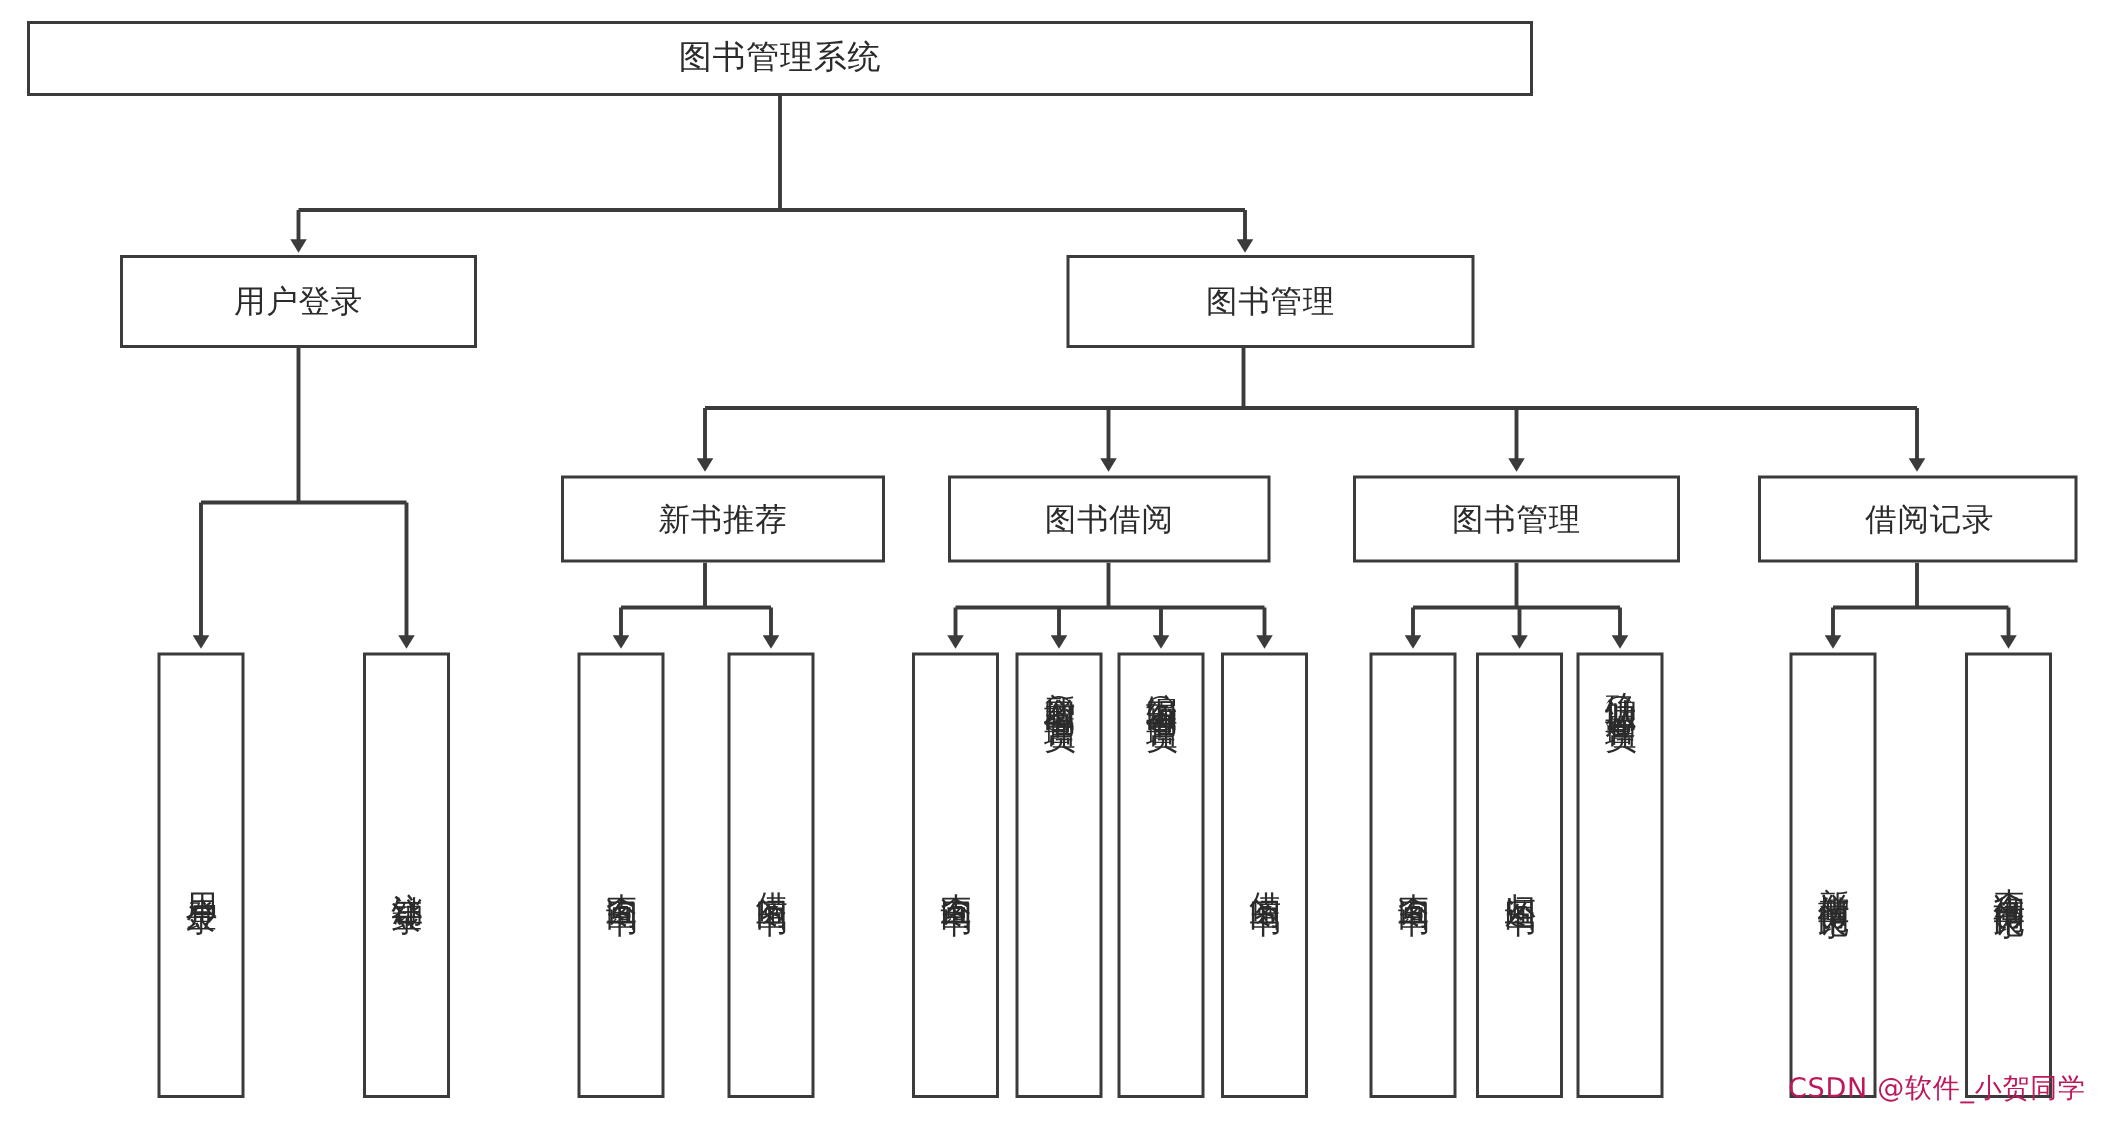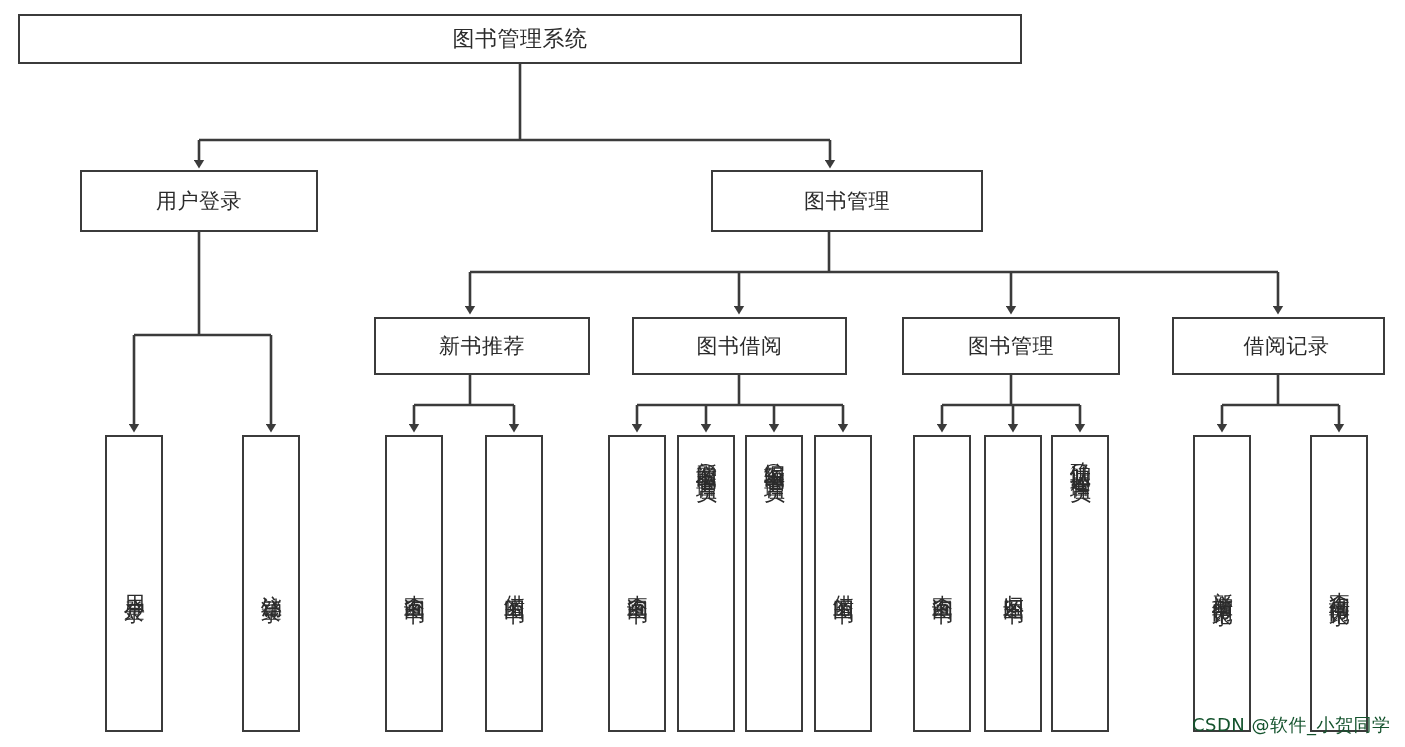--- a/index.html
+++ b/index.html
@@ -55,21 +55,21 @@
     letter-spacing: 3px;
     white-space: nowrap;
   }
   .node.vert.center {
     align-items: center;
     padding-top: 0;
   }
   #root-node .label { font-size: 22px; }
   #watermark {
     position: absolute;
-    color: #14532d;
+    color: #be185d;
     font-size: 18px;
     white-space: nowrap;
     letter-spacing: 0.5px;
   }
 </style>
 </head>
 <body>
 
 <div id="canvas">
 

